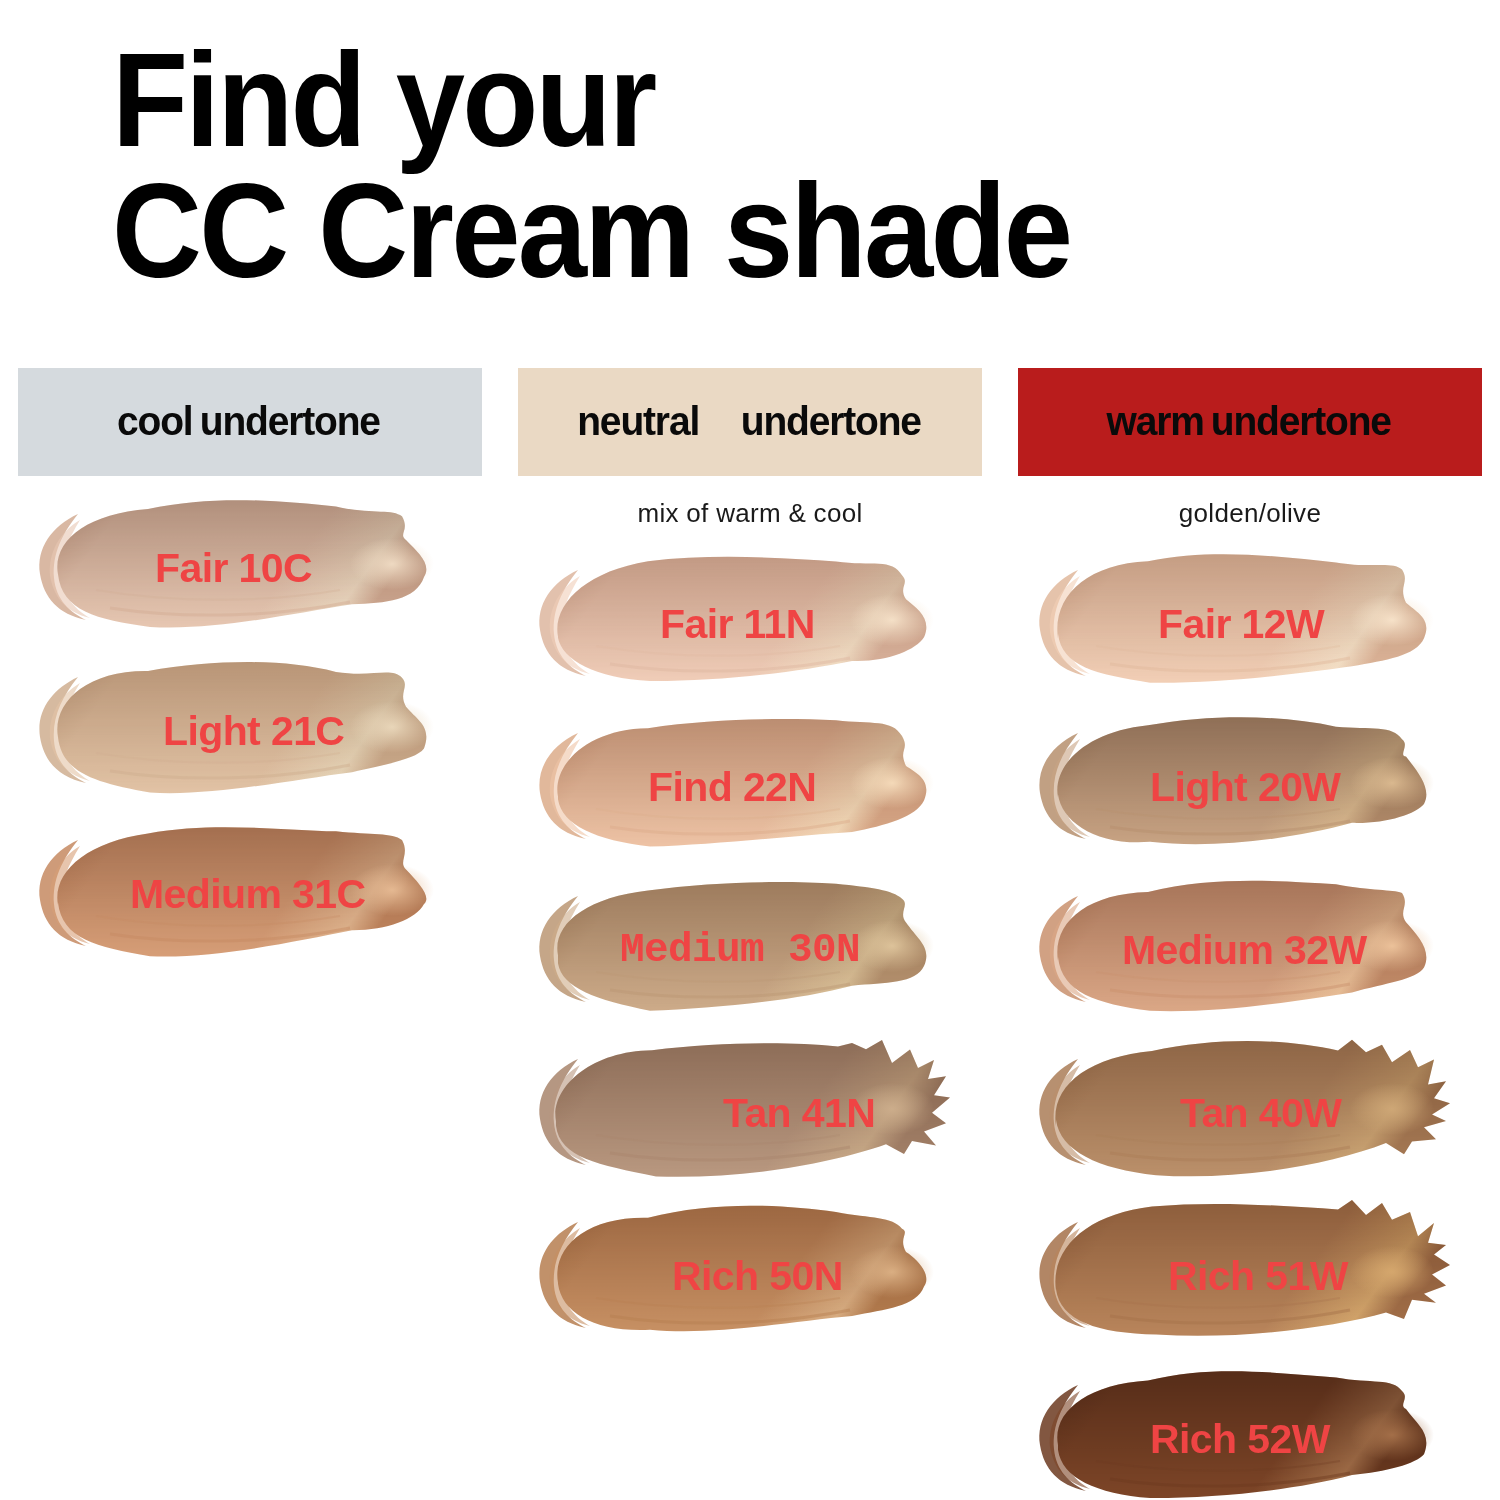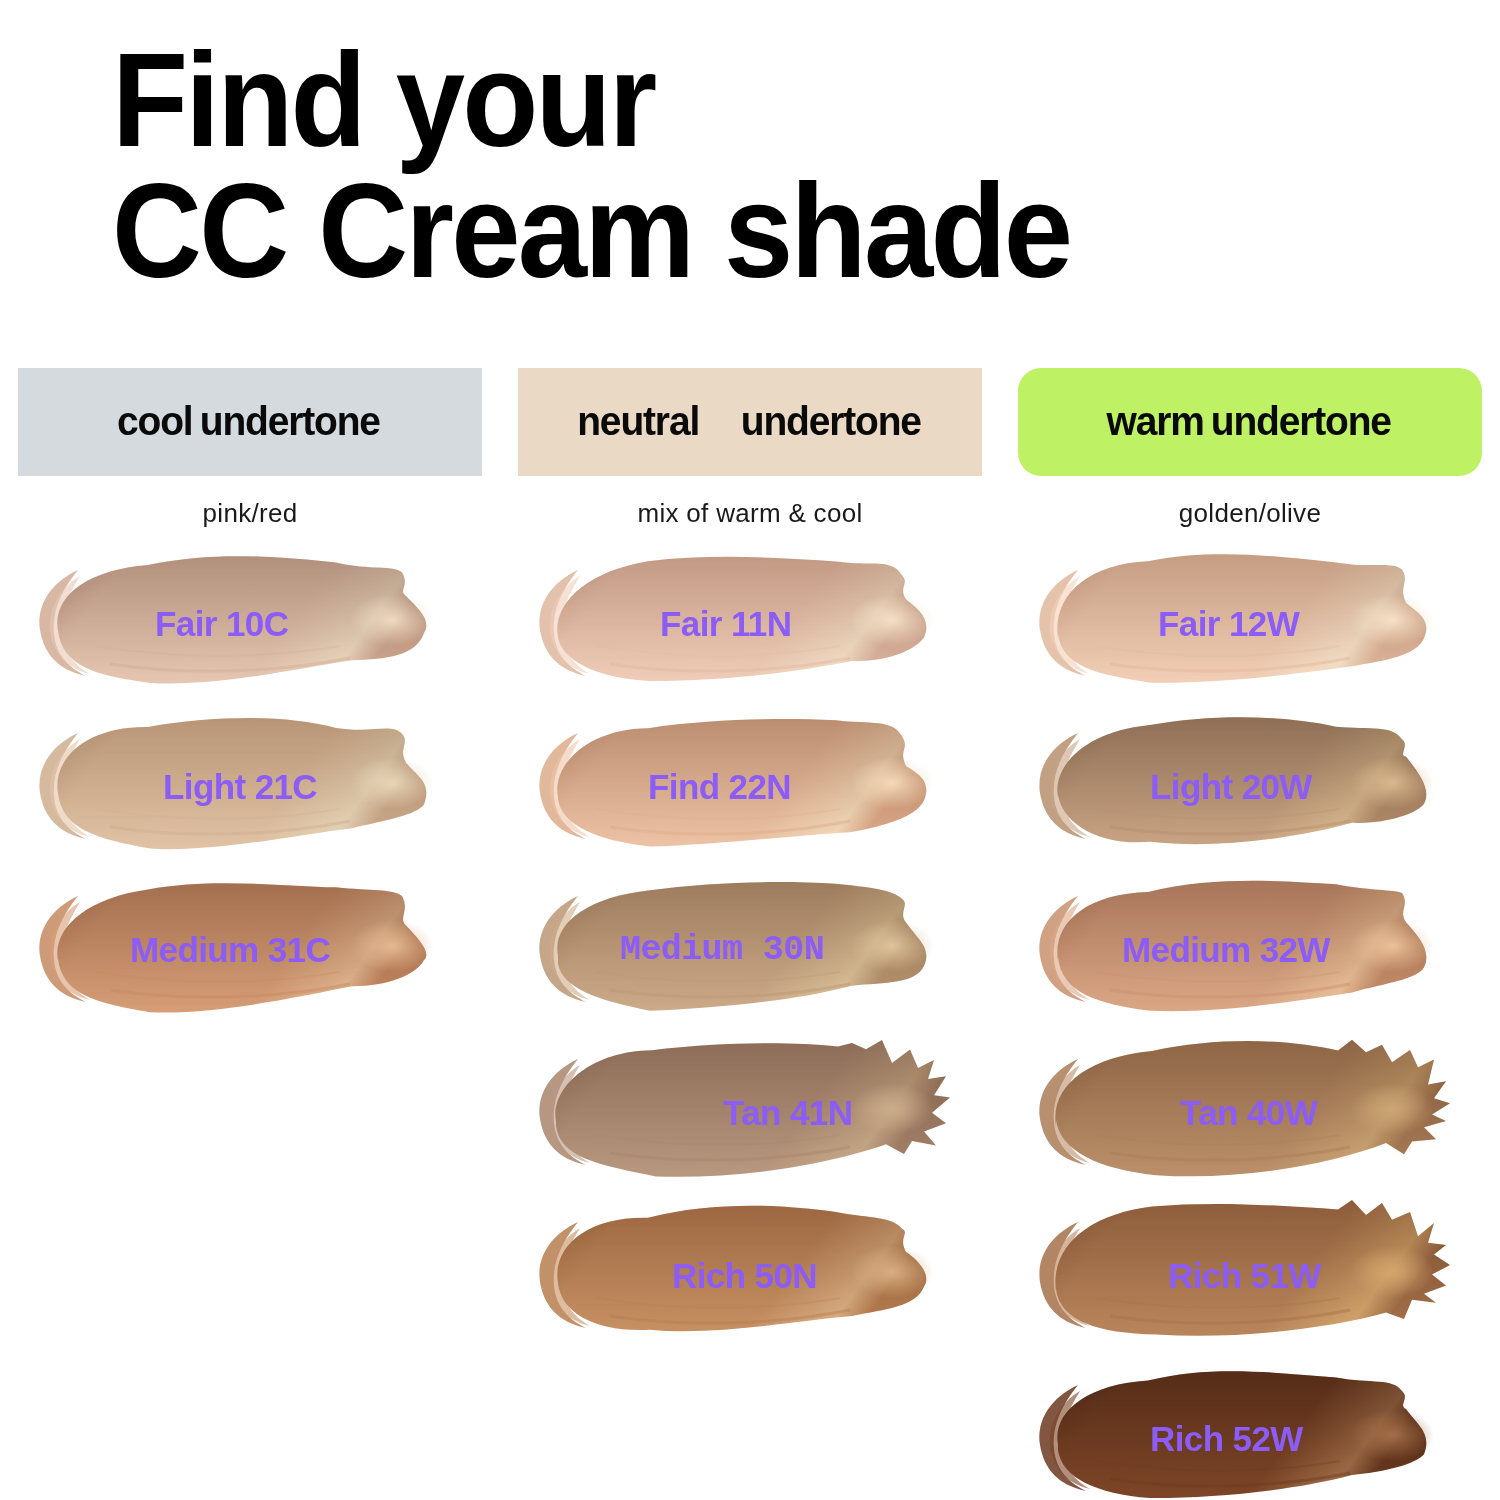--- a/index.html
+++ b/index.html
@@ -76,42 +76,41 @@
     position:relative;
     height:163px;
     width:460px;
   }
   .swatch svg { display:block; width:460px; height:163px; overflow:visible; }
   .swatch-label {
     position:absolute;
     top:50%;
     transform:translateY(-50%);
     font-weight:bold;
-    font-size:35px;
+    font-size:41px;
     letter-spacing:-0.6px;
-    color:#8b5cf6;
+    color:#ef4444;
     white-space:nowrap;
     transform-origin:left center;
   }
 </style>
 </head>
 <body>
 
 <div id="title-block">
   <span class="line">Find your</span>
   <span class="line">CC Cream shade</span>
 </div>
 
 <div id="columns">
     <div class="column">
       <div class="undertone-band" style="background: rgb(213, 218, 222);">
         <span class="band-l1">cool</span>
         <span class="band-l2">undertone</span>
       </div>
-      <div class="undertone-sub">pink/red</div>
       <div class="swatch-stack">
         <div class="swatch">
           <svg viewBox="0 0 460 163">
             <defs>
               <linearGradient id="g0_0" x1="0" y1="0" x2="1" y2="0.25">
                 <stop offset="0%" stop-color="#d2ab93"></stop>
                 <stop offset="18%" stop-color="#e7c7b2"></stop>
                 <stop offset="72%" stop-color="#e7c7b2"></stop>
                 <stop offset="92%" stop-color="#f0dcc4"></stop>
                 <stop offset="100%" stop-color="#d2ab93"></stop>
@@ -473,21 +472,21 @@
     C 96,138.20309949247167 62,119.7492837025784 58,89.66872624633834 Z" fill="url(#r1_4)" opacity="0.55" style="mix-blend-mode:multiply"></path>
             <ellipse cx="392" cy="78" rx="42" ry="26" fill="url(#t1_4)"></ellipse>
             <path d="M 110,122 C 190,134 280,130 350,116" stroke="#b67e50" stroke-opacity="0.45" stroke-width="3" fill="none"></path>
             <path d="M 96,104 C 180,118 270,116 340,104" stroke="#b67e50" stroke-opacity="0.28" stroke-width="2" fill="none"></path>
           </svg>
           <div class="swatch-label" style="left: 172px;">Rich 50N</div>
         </div>
       </div>
     </div>
     <div class="column">
-      <div class="undertone-band" style="background: #bef264; border-radius: 23px;">
+      <div class="undertone-band" style="background: #b91c1c;">
         <span class="band-l1">warm</span>
         <span class="band-l2">undertone</span>
       </div>
       <div class="undertone-sub">golden/olive</div>
       <div class="swatch-stack">
         <div class="swatch">
           <svg viewBox="0 0 460 163">
             <defs>
               <linearGradient id="g2_0" x1="0" y1="0" x2="1" y2="0.25">
                 <stop offset="0%" stop-color="#e0b89c"></stop>

